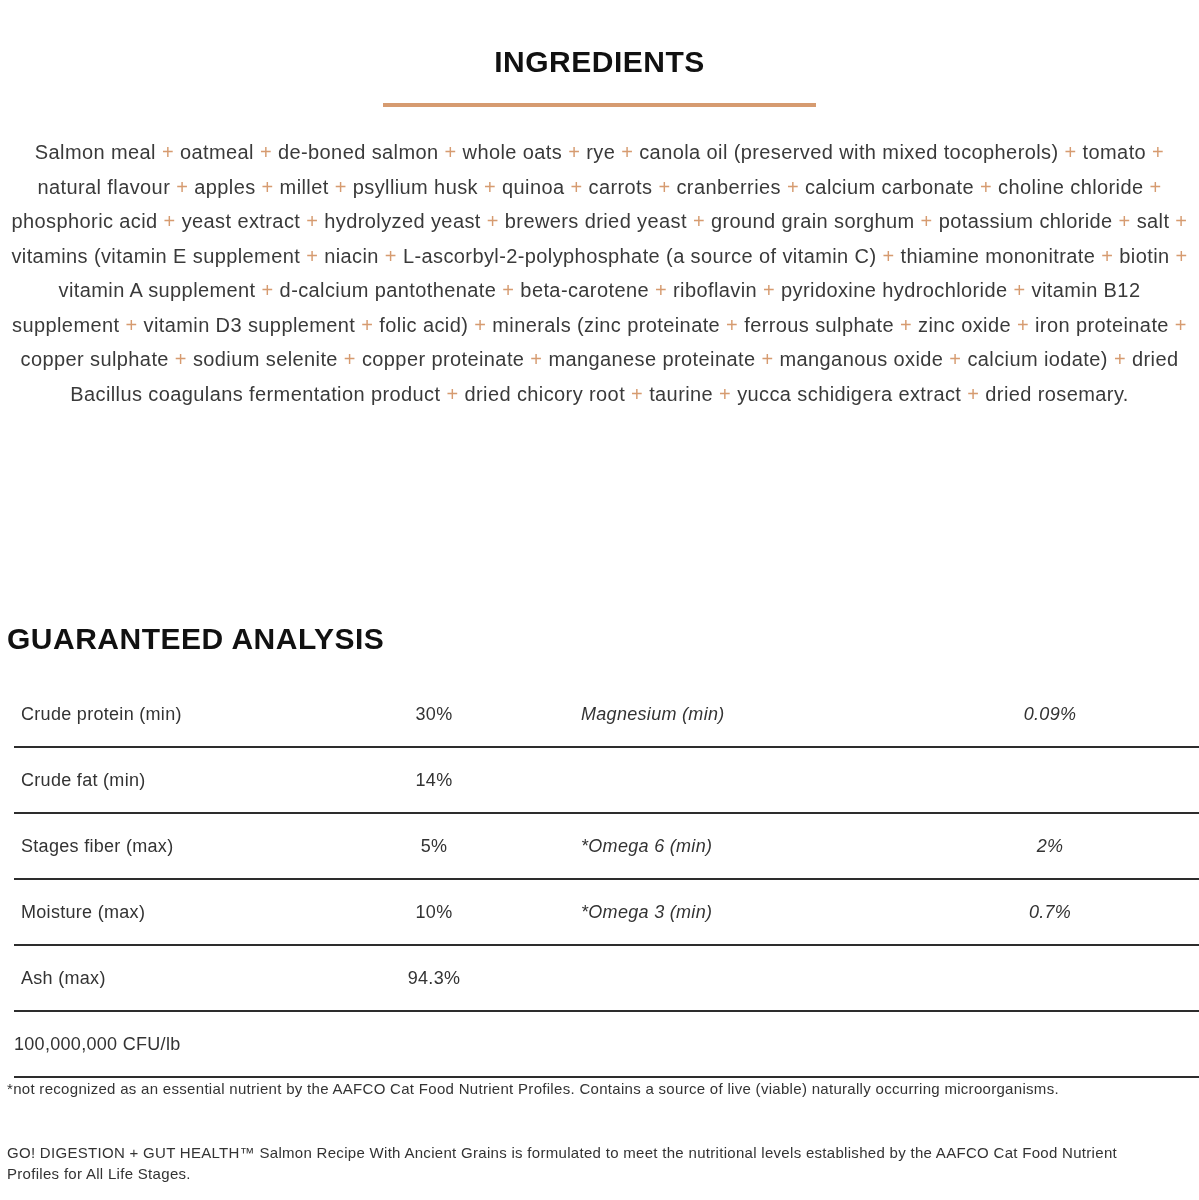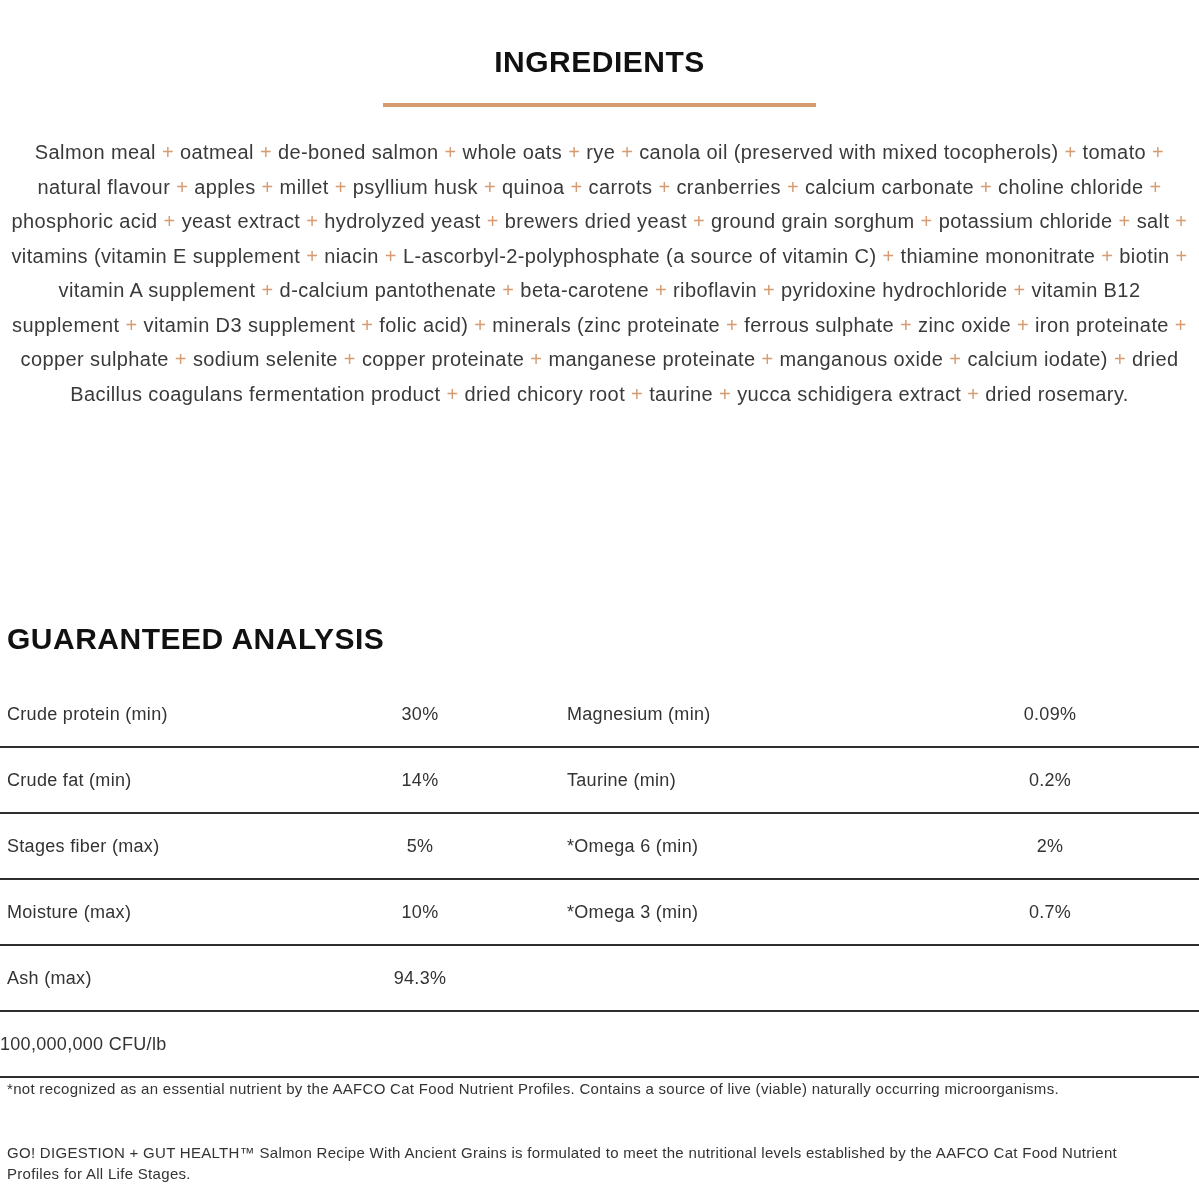--- a/index.html
+++ b/index.html
@@ -37,32 +37,32 @@
     font-size: 20px;
     line-height: 34.5px;
     letter-spacing: 0.4px;
     color: var(--body);
   }
   .ingredients-list .plus { color: var(--accent); }
 
   
   .ga-section { position: absolute; top: 622px; left: 0; width: 1199px; }
   .ga-heading { padding-left: 7px; }
-  .ga-table { margin-top: 27px; width: 100%; }
+  .ga-table { margin-top: 27px; width: 100%; padding-left: 14px; }
   .ga-row {
     display: flex;
     align-items: center;
     height: 66px;
     border-bottom: 2px solid var(--rule);
     font-size: 18px;
     letter-spacing: 0.3px;
     color: #333333;
   }
   .ga-half-left { width: 567px; display: flex; align-items: center; }
-  .ga-half-right { flex: 1; display: flex; align-items: center; }
+  .ga-half-right { flex: 1; display: flex; align-items: center; font-style: italic; }
   .ga-label-left { flex: 1; padding-left: 7px; }
   .ga-value-left { width: 180px; text-align: center; margin-right: 57px; }
   .ga-label-right { flex: 1; }
   .ga-value-right { width: 200px; text-align: center; margin-right: 49px; }
   .ga-row-full .ga-label-full { flex: 1; padding-left: 7px; }
   .ga-row-full .ga-value-full { text-align: right; padding-right: 48px; }
 
   
   .footnotes { padding: 0 7px; }
   .footnote-1 {
@@ -100,24 +100,20 @@
         <div class="ga-half-right">
           <div class="ga-label-right">Magnesium (min)</div>
           <div class="ga-value-right">0.09%</div>
         </div>
       </div>
       <div class="ga-row">
         <div class="ga-half-left">
           <div class="ga-label-left">Crude fat (min)</div>
           <div class="ga-value-left">14%</div>
         </div>
-        <div class="ga-half-right">
-          <div class="ga-label-right">Taurine (min)</div>
-          <div class="ga-value-right">0.2%</div>
-        </div>
       </div>
       <div class="ga-row">
         <div class="ga-half-left">
           <div class="ga-label-left">Stages fiber (max)</div>
           <div class="ga-value-left">5%</div>
         </div>
         <div class="ga-half-right">
           <div class="ga-label-right">*Omega 6 (min)</div>
           <div class="ga-value-right">2%</div>
         </div>

